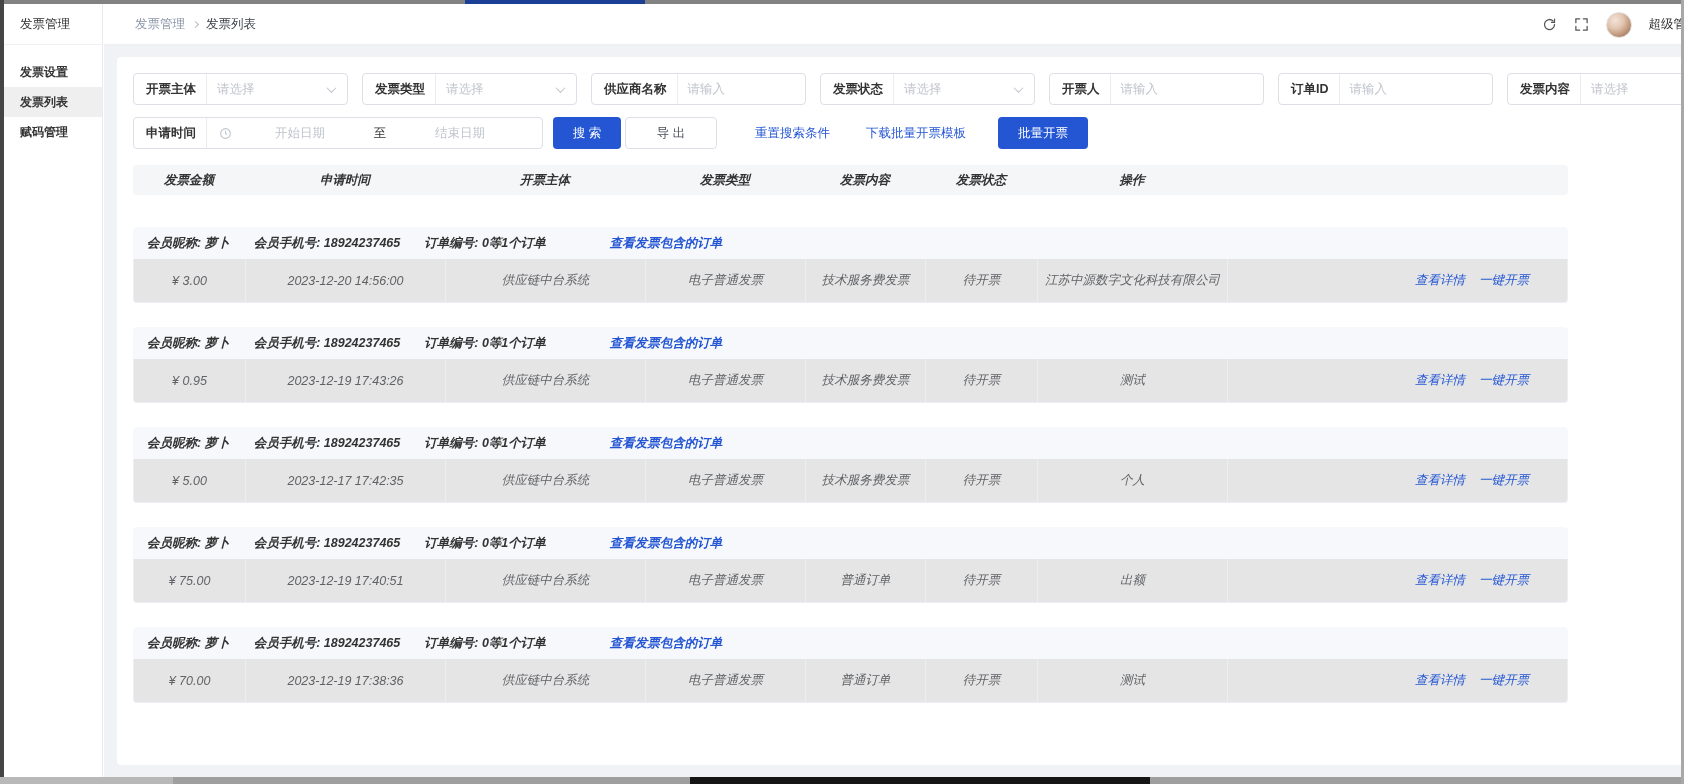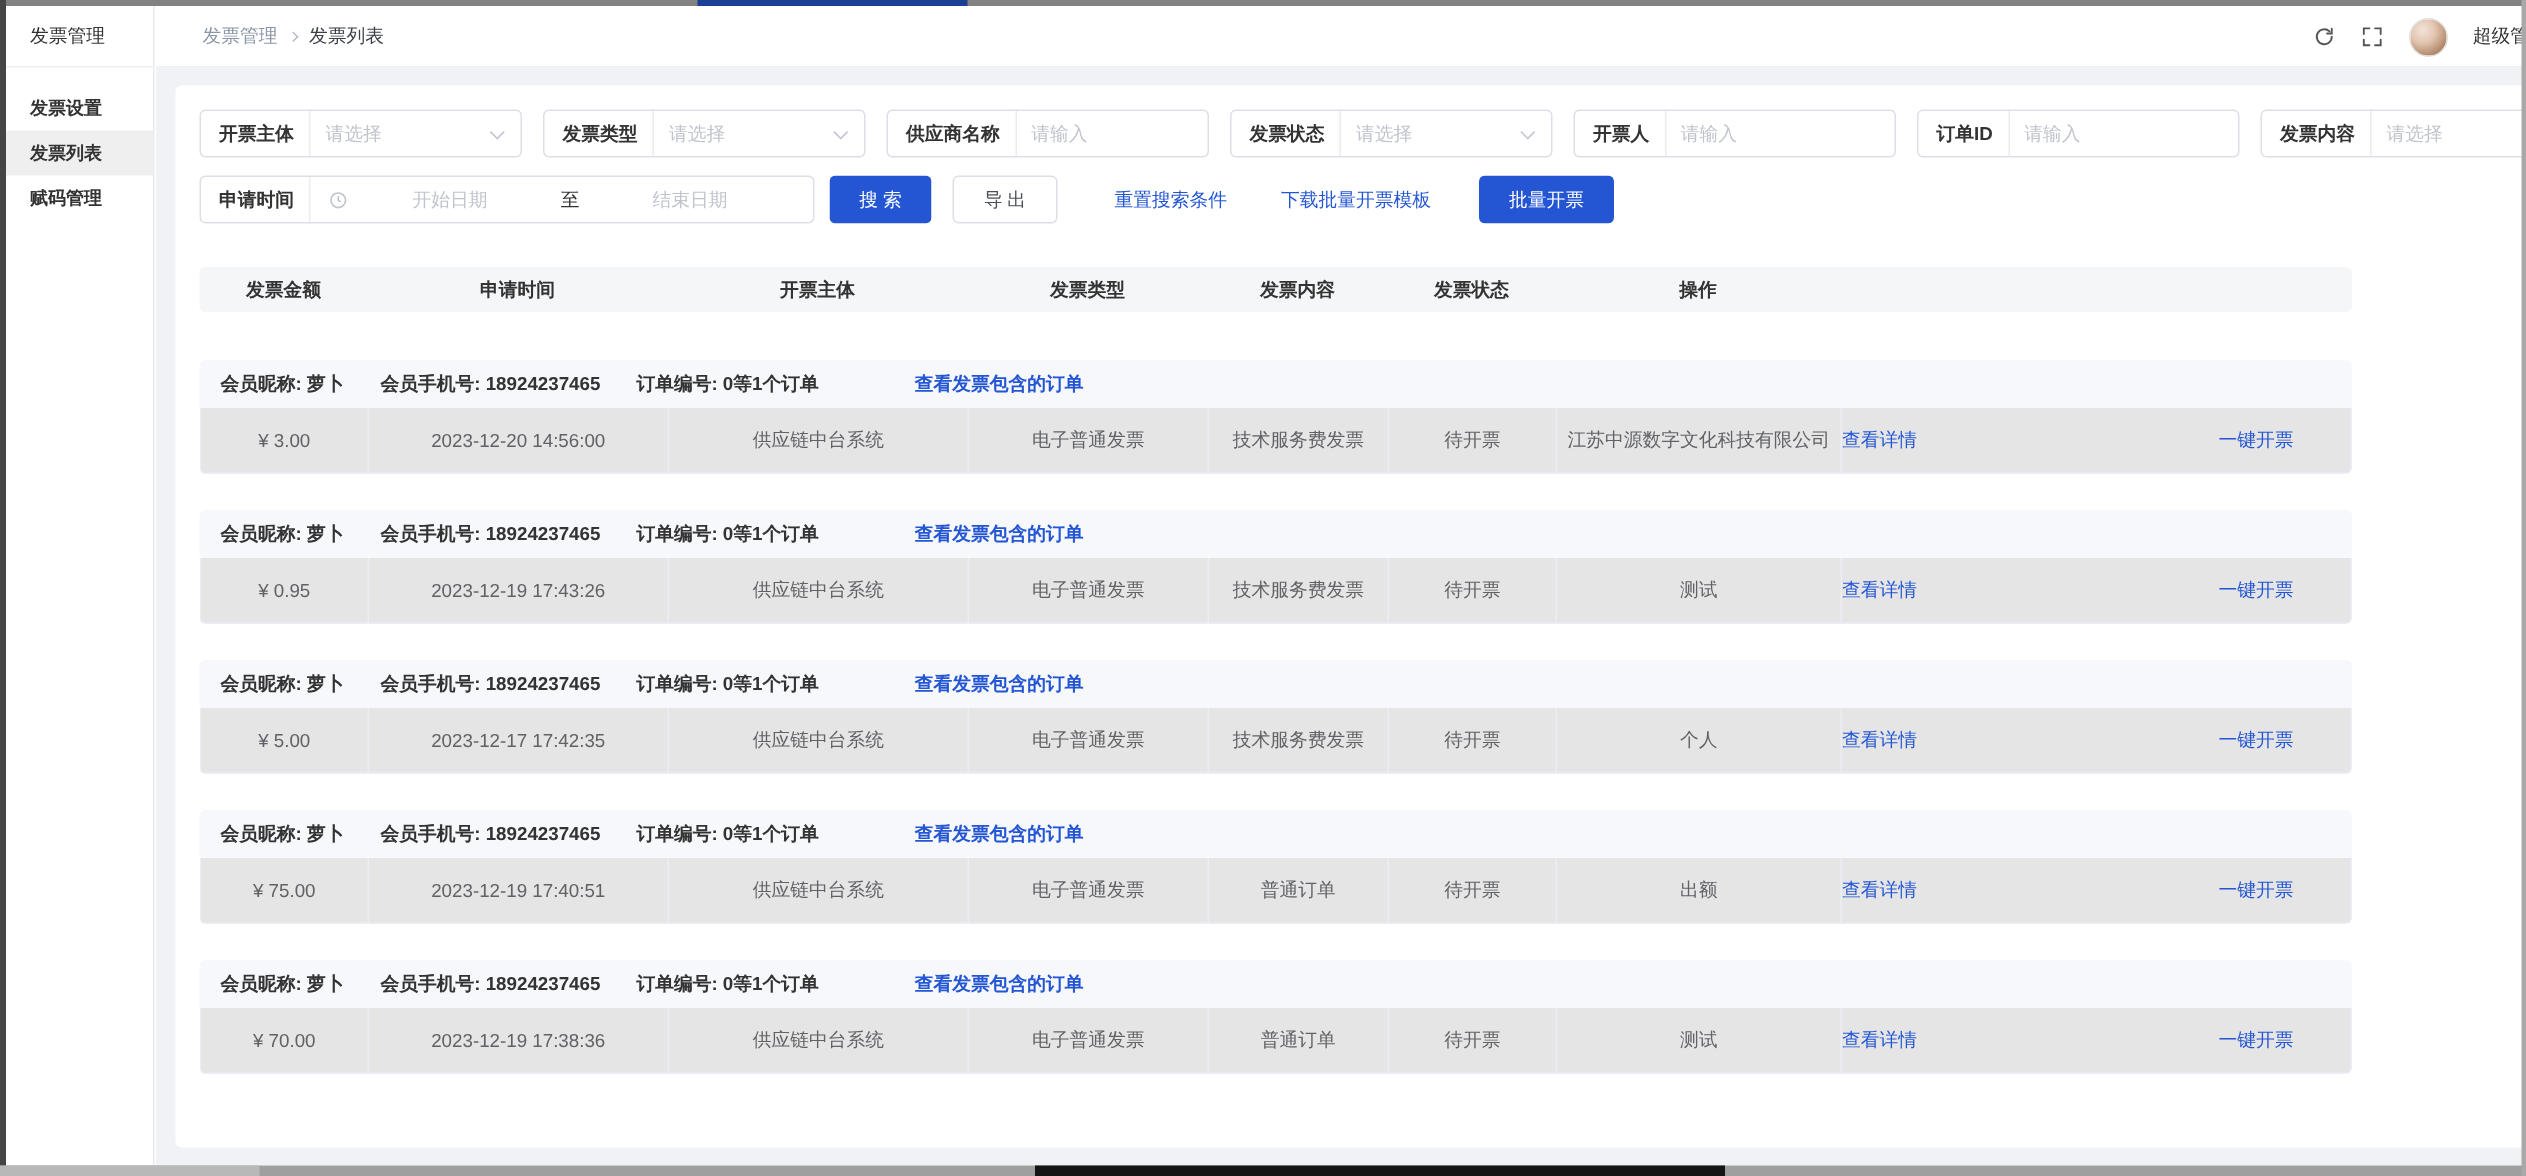--- a/index.html
+++ b/index.html
@@ -47,40 +47,40 @@
   .fph{flex:1;padding:0 8px 0 10px;color:#c0c4cc;font-size:12.5px;white-space:nowrap;overflow:hidden;}
   .chev{width:7px;height:7px;border-right:1.4px solid #c0c4cc;border-bottom:1.4px solid #c0c4cc;transform:rotate(45deg) translate(-1px,-1px);margin-right:12px;flex:none;}
   .fdate{width:410px;height:32px;border:1px solid #dcdfe6;border-radius:4px;display:flex;align-items:center;background:#fff;flex:none;}
   .clock{margin:0 8px 0 12px;display:flex;align-items:center;}
   .dph{color:#c0c4cc;font-size:12.5px;width:120px;text-align:center;}
   .dto{color:#333;font-size:12.5px;width:40px;text-align:center;}
   .btn{height:32px;border-radius:4px;font-size:12.5px;display:flex;align-items:center;justify-content:center;cursor:pointer;border:1px solid transparent;flex:none;}
   .btn-primary{background:#2456d4;color:#fff;}
   .btn-plain{background:#fff;color:#4b5058;border-color:#dcdfe6;}
   .btn-search{width:68px;margin-left:10px;}
-  .btn-export{width:70px;margin-left:14px;font-family:Liberation Serif, serif;}
+  .btn-export{width:92px;margin-left:4px;}
   .lnk{color:#2456d4;text-decoration:none;font-size:12.5px;cursor:pointer;white-space:nowrap;}
   .lnk-reset{margin-left:38px;}
   .lnk-tpl{margin-left:36px;}
   .btn-batch{width:90px;margin-left:32px;}
 
   
-  .tbl{width:1435px;margin-top:29px;}
+  .tbl{width:1435px;margin-top:16px;font-style:italic;}
   .tgrid{display:grid;grid-template-columns:112px 200px 200px 160px 120px 112px 190px 341px;}
   .thead{height:30px;background:#f5f6f8;border-radius:4px;}
   .th{display:flex;align-items:center;justify-content:center;font-weight:bold;font-size:12.5px;color:#333;}
   .group{margin-top:32px;}
   .group + .group{margin-top:24px;}
   .ghead{height:32px;background:#f7f8fb;border-radius:4px 4px 0 0;display:flex;align-items:center;padding-left:14px;font-size:12.5px;font-weight:bold;color:#333;}
   .gh-item{margin-right:24px;white-space:nowrap;}
   .gh-link{font-weight:bold;margin-left:40px;}
   .drow{height:44px;border:1px solid #ebeef5;border-top:none;border-radius:0 0 4px 4px;background:#e5e5e5;}
   .td{display:flex;align-items:center;justify-content:center;font-size:12.5px;color:#606266;border-right:1px solid #ebeef5;white-space:nowrap;overflow:hidden;}
   .td:last-child{border-right:none;}
-  .td-ops{justify-content:space-between;padding-right:40px;gap:14px;}
+  .td-ops{justify-content:flex-end;padding-right:40px;gap:14px;}
 </style>
 </head>
 <body>
 
 <div class="top-chrome">
     <div class="top-accent"></div>
   </div>
 <div class="left-chrome"></div>
 <div class="right-chrome"></div>
 

